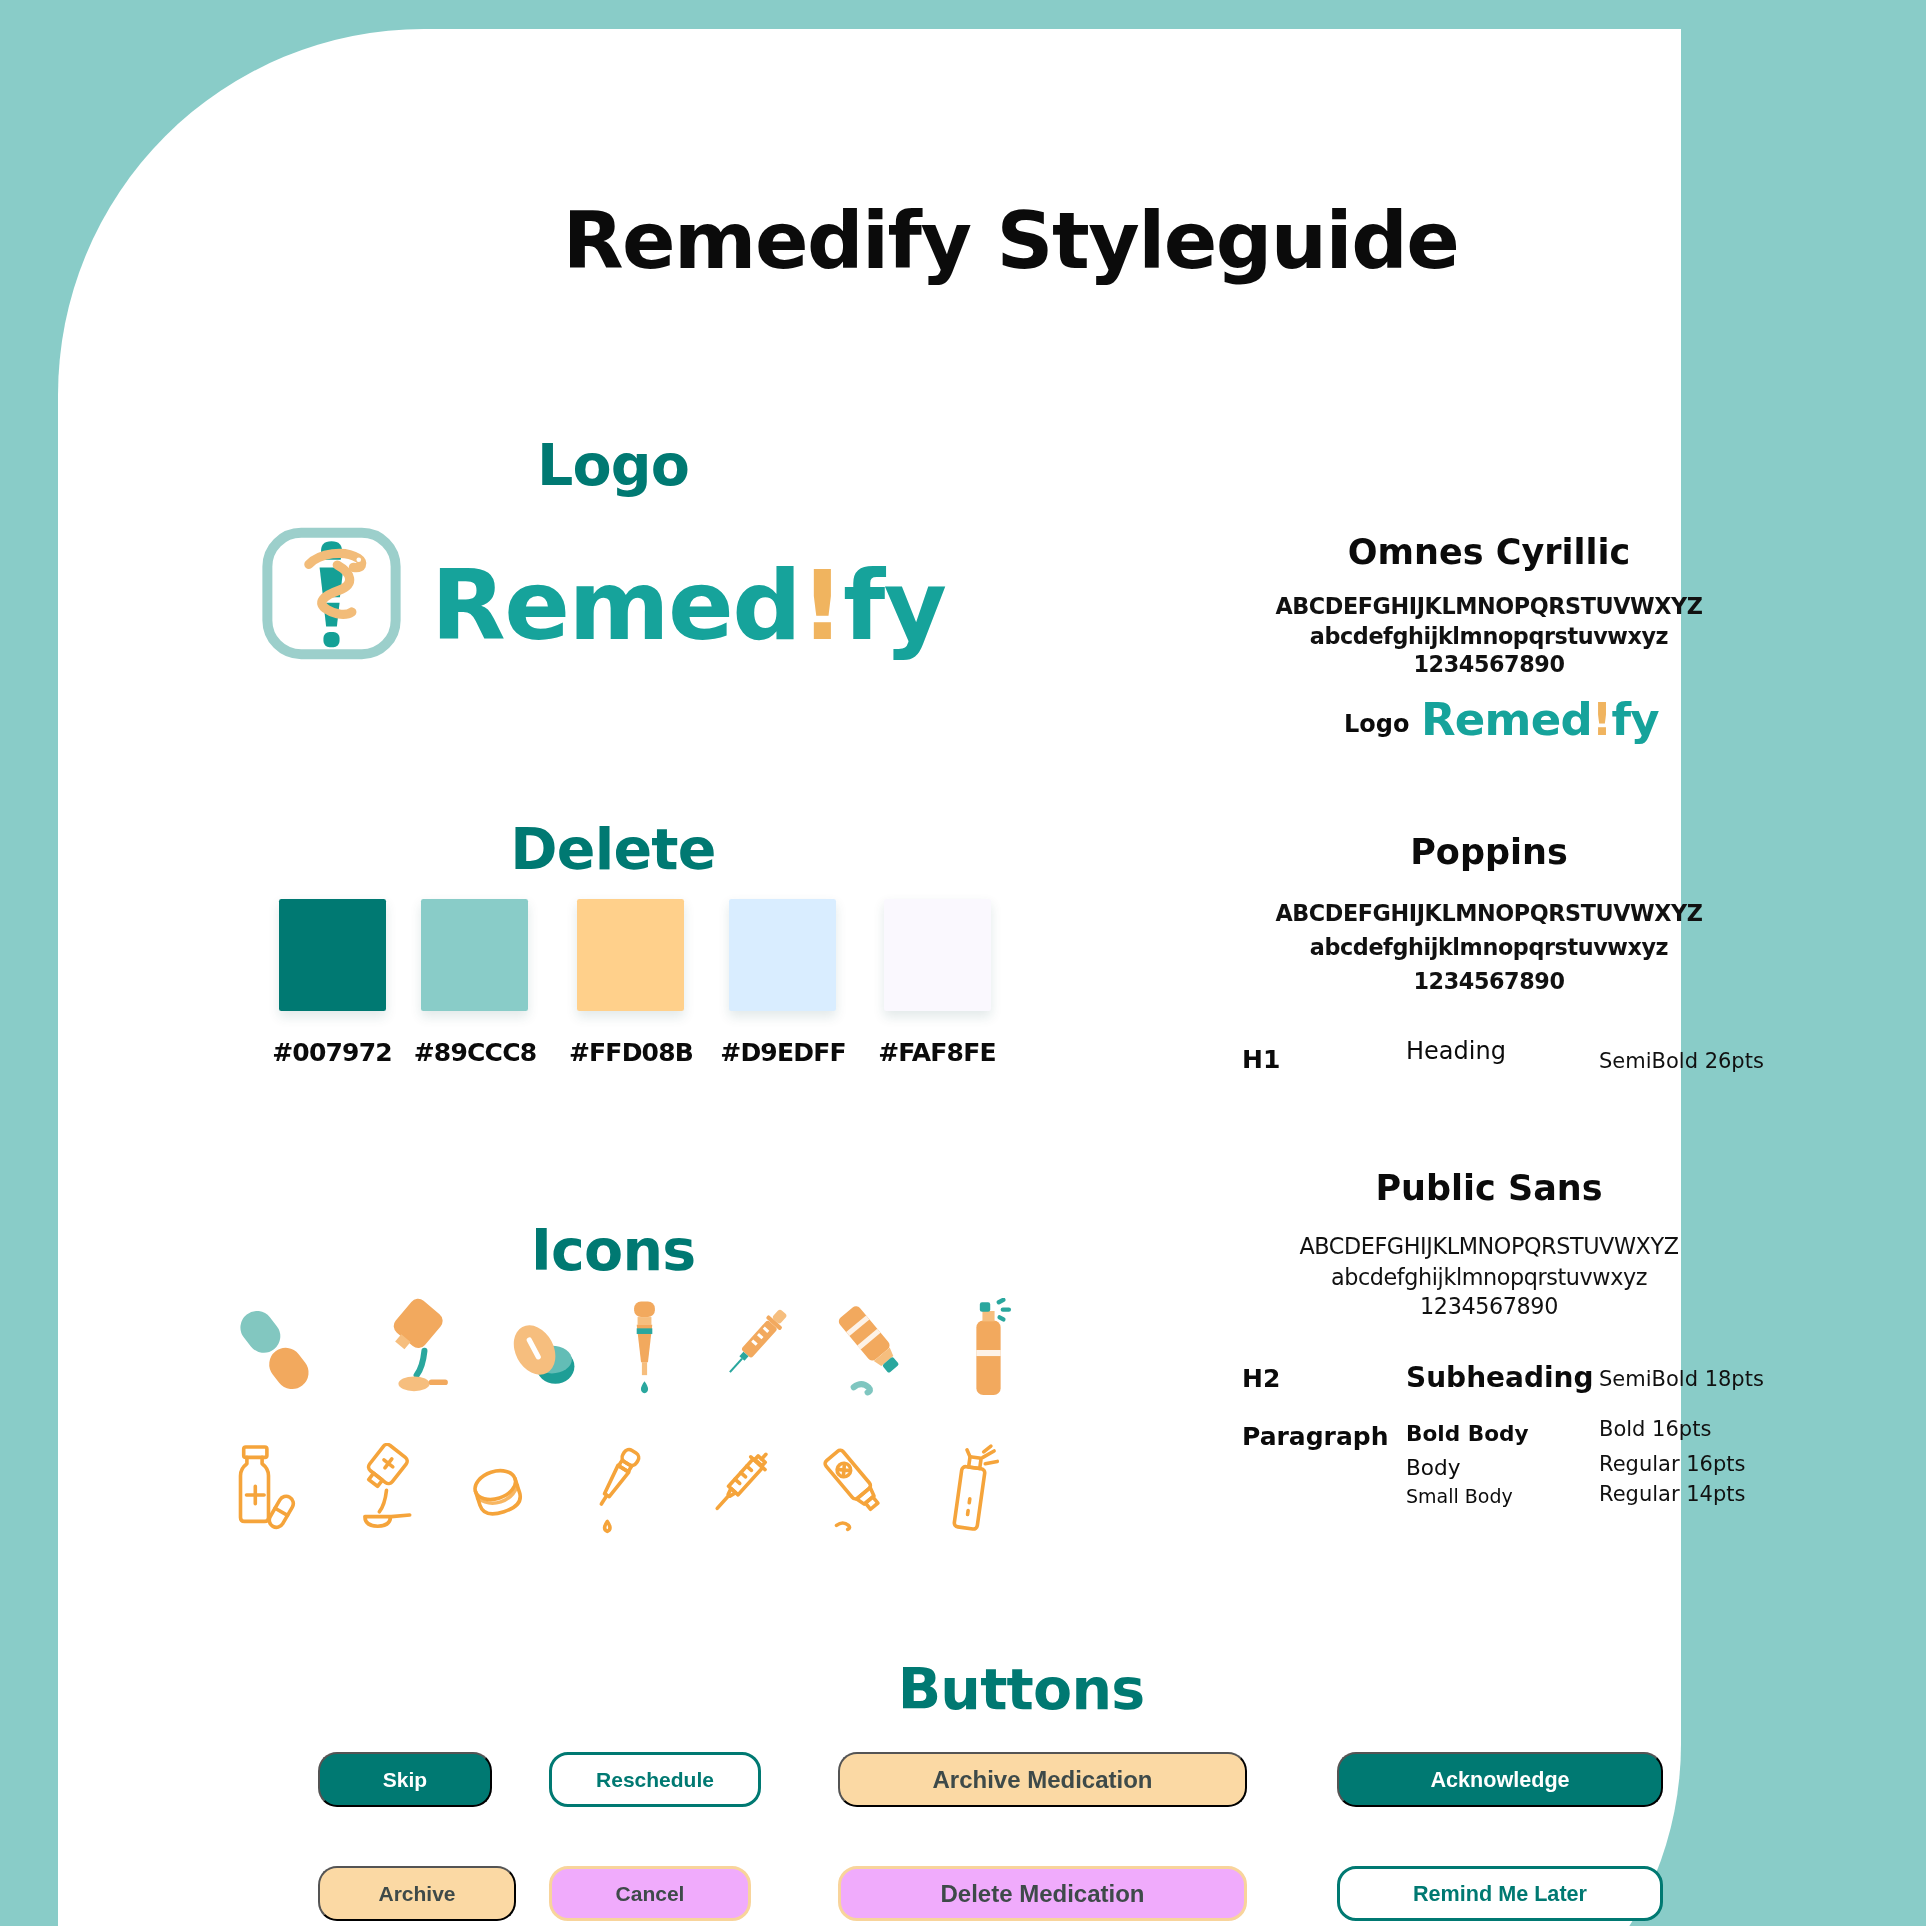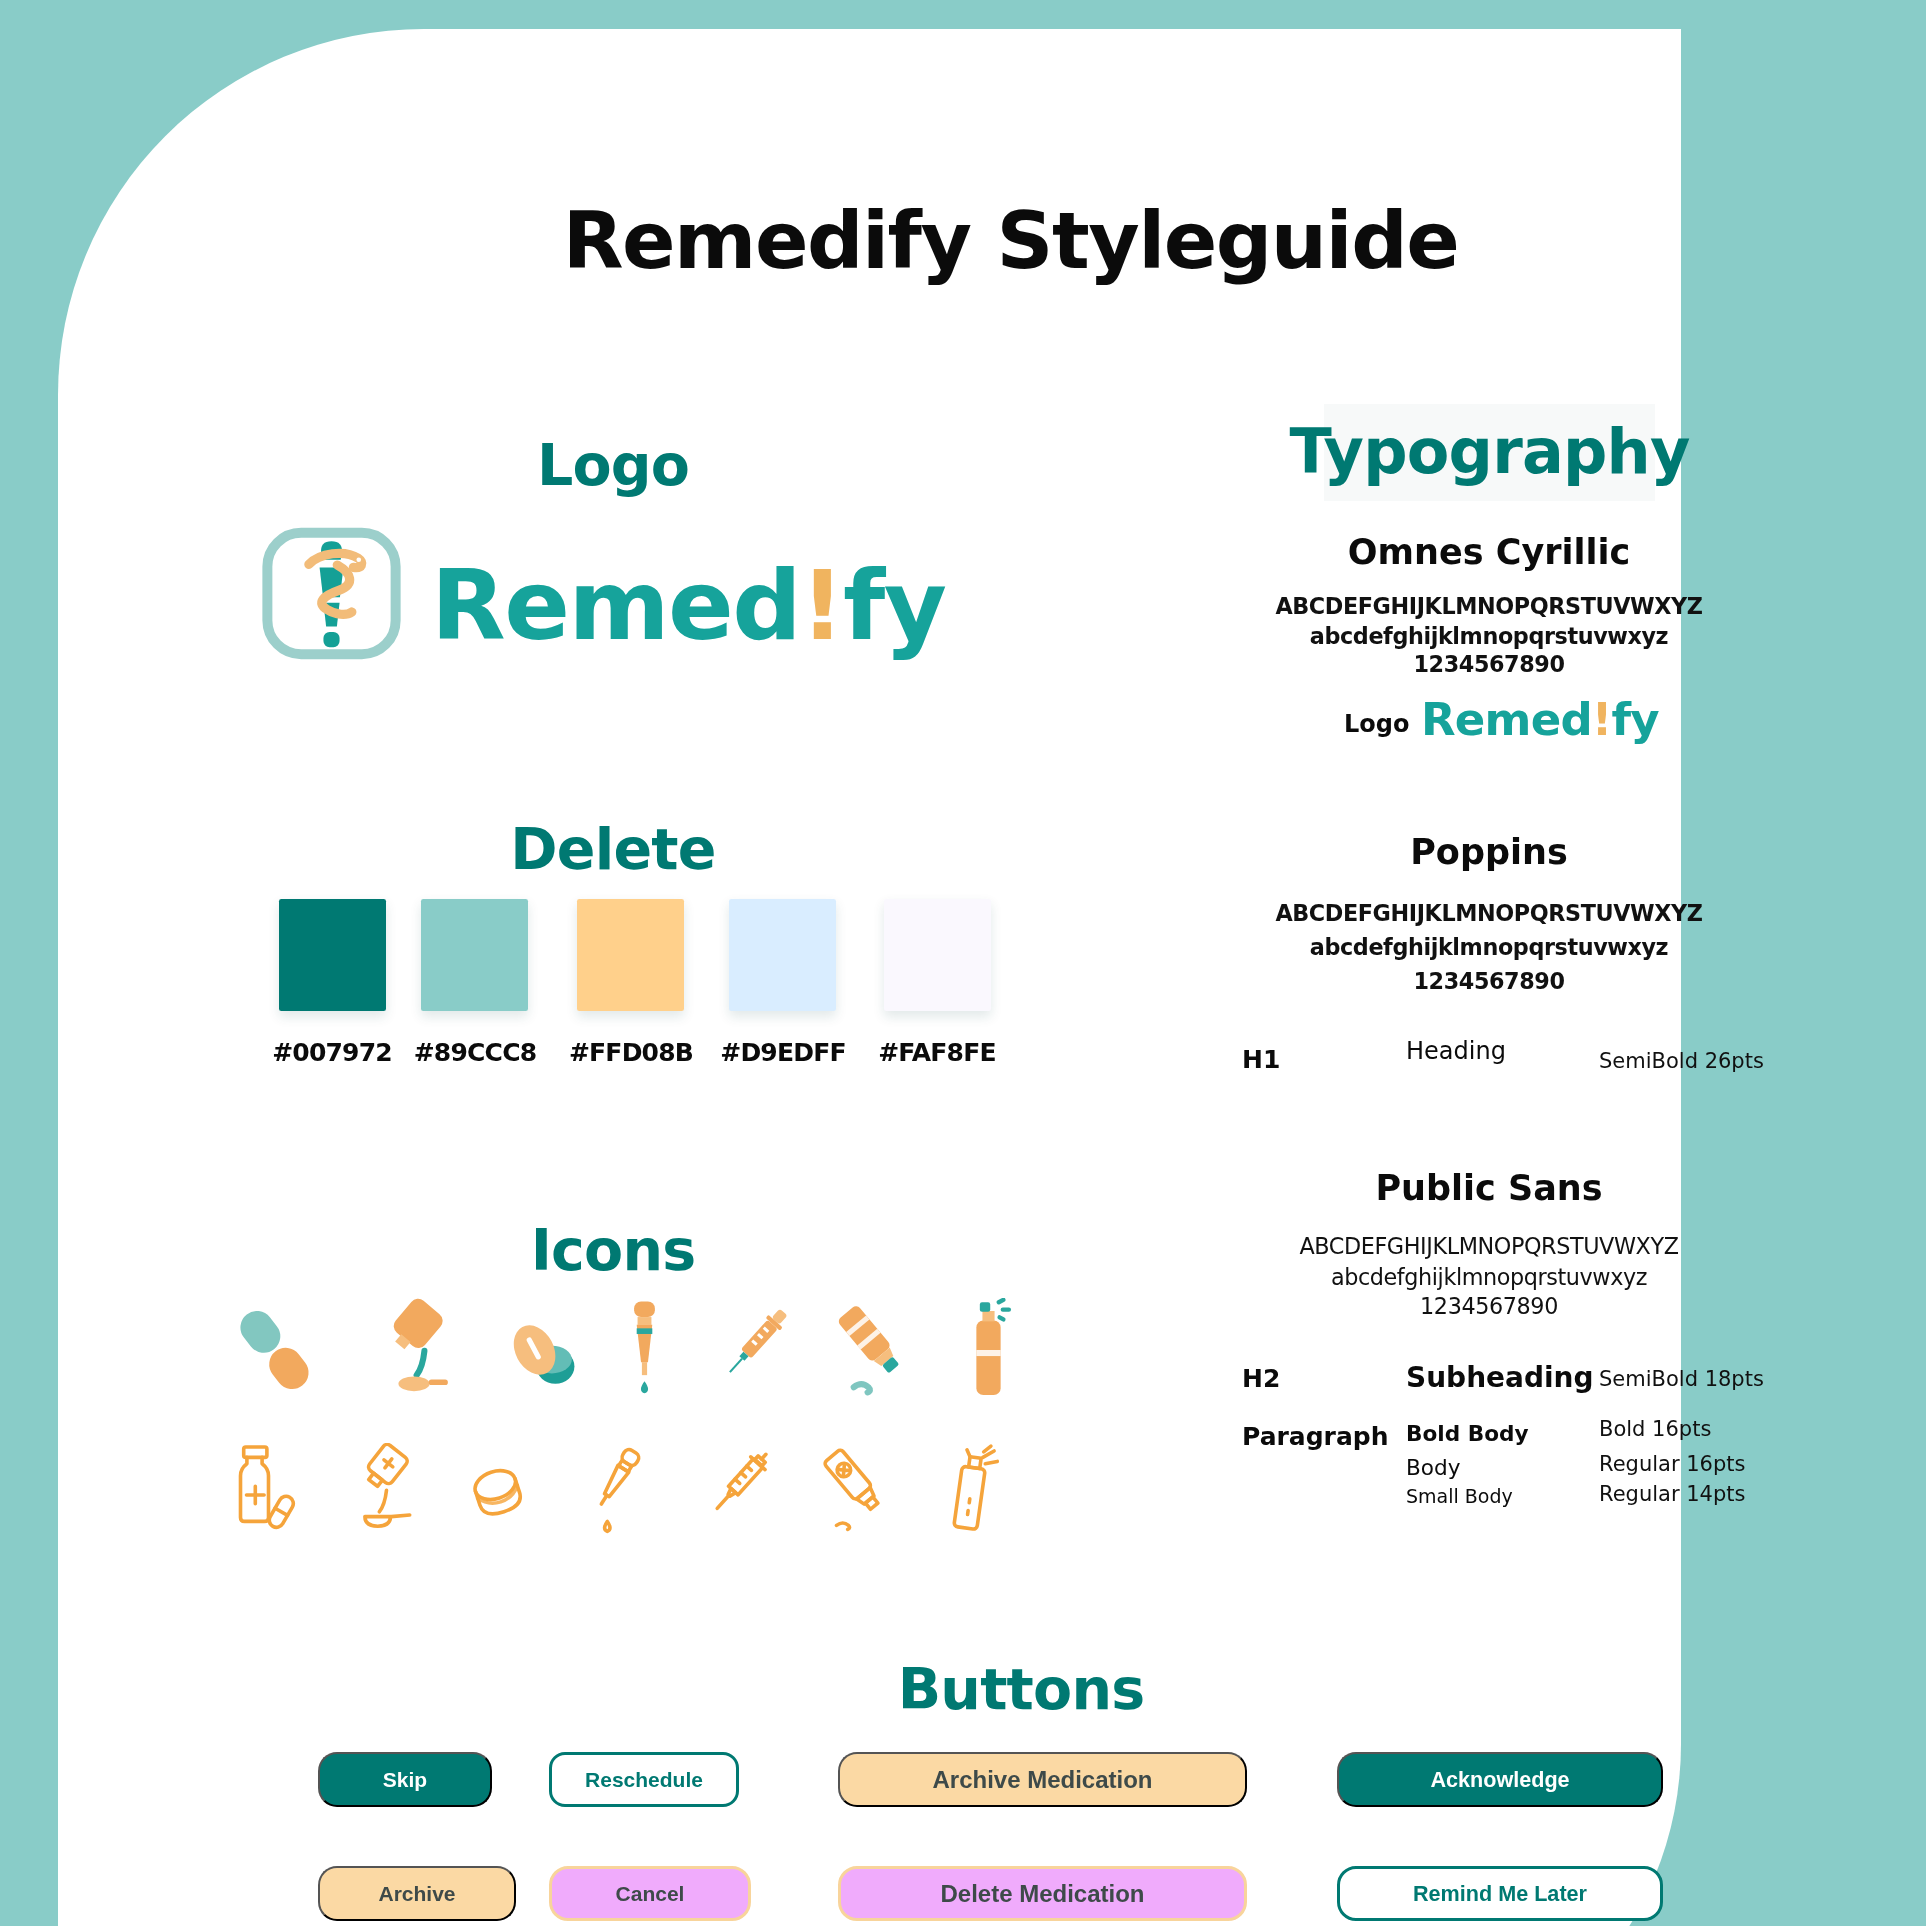--- a/index.html
+++ b/index.html
@@ -231,23 +231,20 @@
         <rect x="66" y="62" width="58" height="152" rx="10"></rect>
         <rect x="82" y="36" width="28" height="26"></rect>
         <path d="M82 36 l-10 -16"></path>
         <line x1="96" y1="140" x2="96" y2="150"></line>
         <line x1="96" y1="170" x2="96" y2="180"></line>
       </g>
       <path d="M126 36 l28 -16 M132 52 l30 -6 M128 22 l18 -14"></path>
     </svg>
   </div>
 
-  <div class="typo-box">
-    <div class="abs section-heading typo-heading ctr">Typography</div>
-  </div>
 
   <div class="abs font-name ctr" style="left:1489px;top:532px;">Omnes Cyrillic</div>
   <div class="abs alpha ctr" style="left:1489px;top:593px;font-weight:700;">ABCDEFGHIJKLMNOPQRSTUVWXYZ</div>
   <div class="abs alpha ctr" style="left:1489px;top:623px;font-weight:700;">abcdefghijklmnopqrstuvwxyz</div>
   <div class="abs alpha ctr" style="left:1489px;top:651px;font-weight:700;">1234567890</div>
 
   <div class="abs" style="left:1344px;top:710px;font-size:24px;font-weight:600;color:#0B0B0B;">Logo</div>
   <div class="abs wordmark wm-small" style="left:1421px;top:693px;"><span>Remed</span><span class="bang">!</span><span>fy</span></div>
 
   <div class="abs font-name ctr" style="left:1489px;top:832px;">Poppins</div>
@@ -272,21 +269,21 @@
   <div class="abs" style="left:1406px;top:1421px;font-size:21.6px;font-weight:700;color:#0B0B0B;">Bold Body</div>
   <div class="abs spec-detail" style="left:1599px;top:1417px;">Bold 16pts</div>
   <div class="abs" style="left:1406px;top:1455px;font-size:21.6px;font-weight:500;color:#0B0B0B;">Body</div>
   <div class="abs spec-detail" style="left:1599px;top:1452px;">Regular 16pts</div>
   <div class="abs" style="left:1406px;top:1485px;font-size:19px;font-weight:500;color:#0B0B0B;">Small Body</div>
   <div class="abs spec-detail" style="left:1599px;top:1482px;">Regular 14pts</div>
 
   <div class="abs section-heading ctr" style="left:1021px;top:1656px;">Buttons</div>
 
   <button class="btn teal" style="left:318px;top:1752px;width:174px;">Skip</button>
-  <button class="btn teal-outline" style="left:549px;top:1752px;width:190px;border-radius:16px;">Reschedule</button>
+  <button class="btn teal-outline" style="left:549px;top:1752px;width:212px;">Reschedule</button>
   <button class="btn teal" style="left:1337px;top:1752px;width:326px;font-size:21.6px;">Acknowledge</button>
   <button class="btn peach wide" style="left:838px;top:1752px;width:409px;">Archive Medication</button>
 
   <button class="btn peach" style="left:318px;top:1866px;width:198px;">Archive</button>
   <button class="btn peach-outline" style="left:549px;top:1866px;width:202px;">Cancel</button>
   <button class="btn peach-outline wide" style="left:838px;top:1866px;width:409px;">Delete Medication</button>
   <button class="btn teal-outline" style="left:1337px;top:1866px;width:326px;font-size:21.6px;">Remind Me Later</button>
 
 </div>
 

